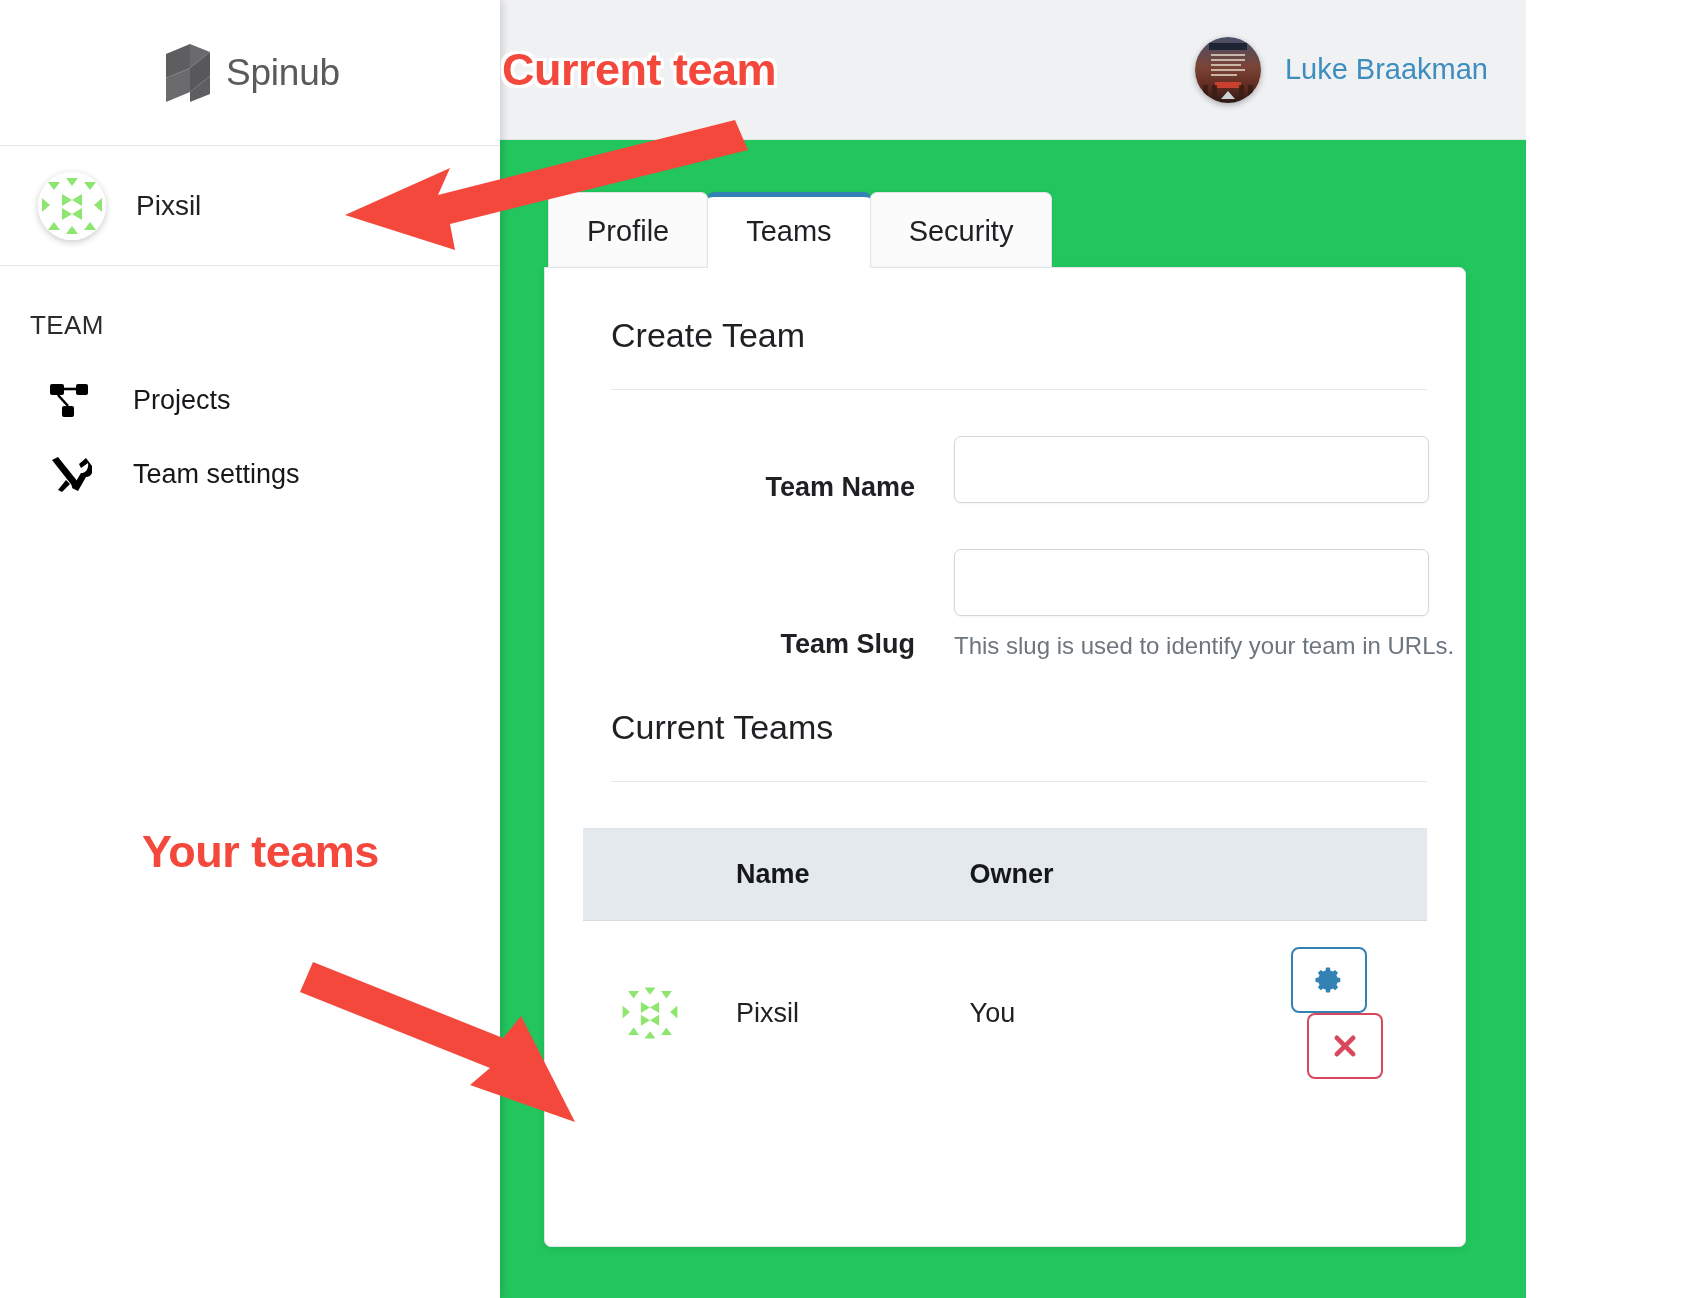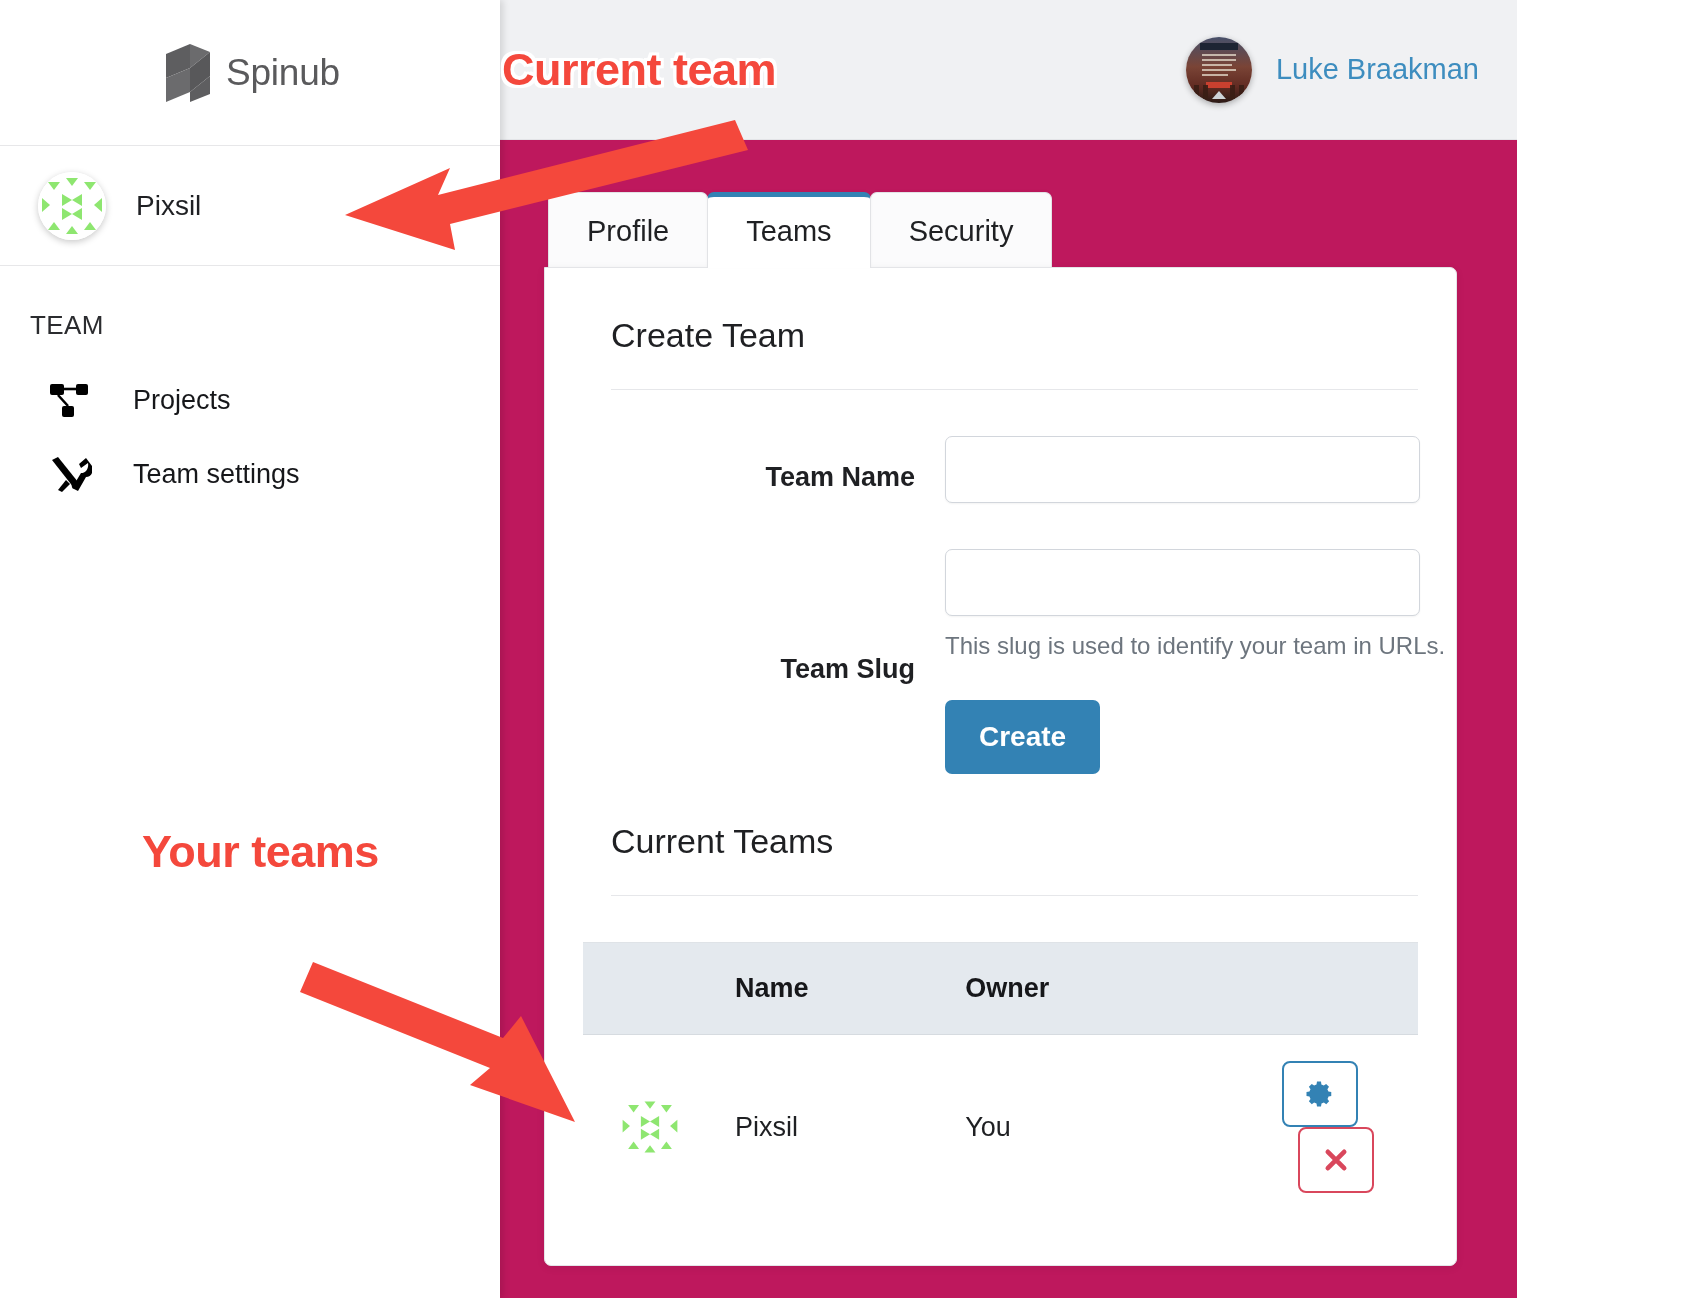--- a/index.html
+++ b/index.html
@@ -83,21 +83,21 @@
   .nav-label {
     margin-left: 20px;
     font-size: 27px;
     color: #16171a;
   }
 
   
   .main {
     flex: 1 1 auto;
     height: 1298px;
-    background: #be185d;
+    background: #22c55e;
     position: relative;
     display: flex;
     flex-direction: column;
   }
   .topbar {
     height: 140px;
     background: #f0f1f3;
     border-bottom: 1px solid #e3e4e7;
     display: flex;
     align-items: center;
@@ -159,22 +159,23 @@
     font-size: 34px;
     color: #1f2023;
     font-weight: 400;
     padding: 48px 0 34px 30px;
     margin: 0;
   }
   .hr { height: 1px; background: #e6e7ea; margin: 0 2px 0 30px; }
 
   .form-row {
     display: flex;
-    align-items: center;
+    align-items: flex-end;
     margin-top: 46px;
+    gap: 9px;
   }
   .form-label {
     width: 364px;
     text-align: right;
     padding-right: 30px;
     padding-top: 16px;
     font-size: 27px;
     font-weight: bold;
     color: #1f2023;
     flex: 0 0 364px;
@@ -406,21 +407,20 @@
           <div class="form-control">
             <input class="text-input" type="text" placeholder="" style="">
           </div>
         </div>
 
         <div class="form-row">
           <div class="form-label">Team Slug</div>
           <div class="form-control">
             <input class="text-input" type="text" placeholder="" style="">
             <div class="help-text">This slug is used to identify your team in URLs.</div>
-            <button class="btn-create">Create</button>
           </div>
         </div>
 
         <h2 class="section-title">Current Teams</h2>
         <div class="hr"></div>
 
         <div class="table-wrap">
           <table class="teams-table">
             <thead>
               <tr>

